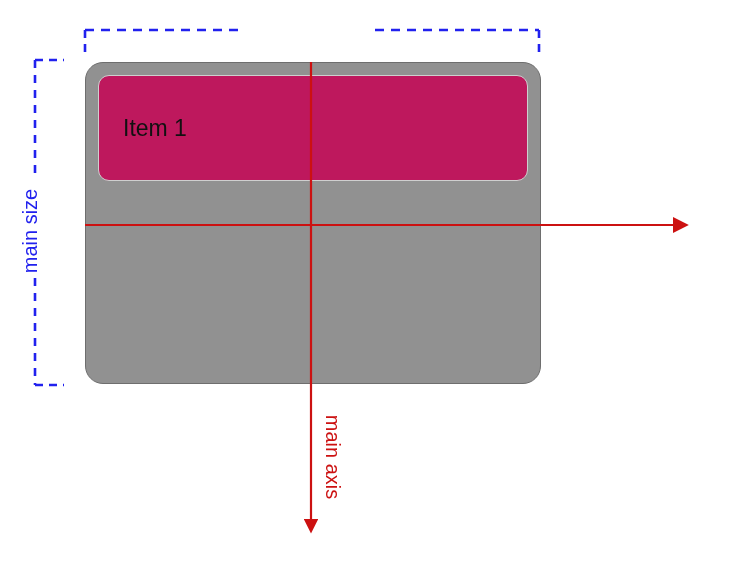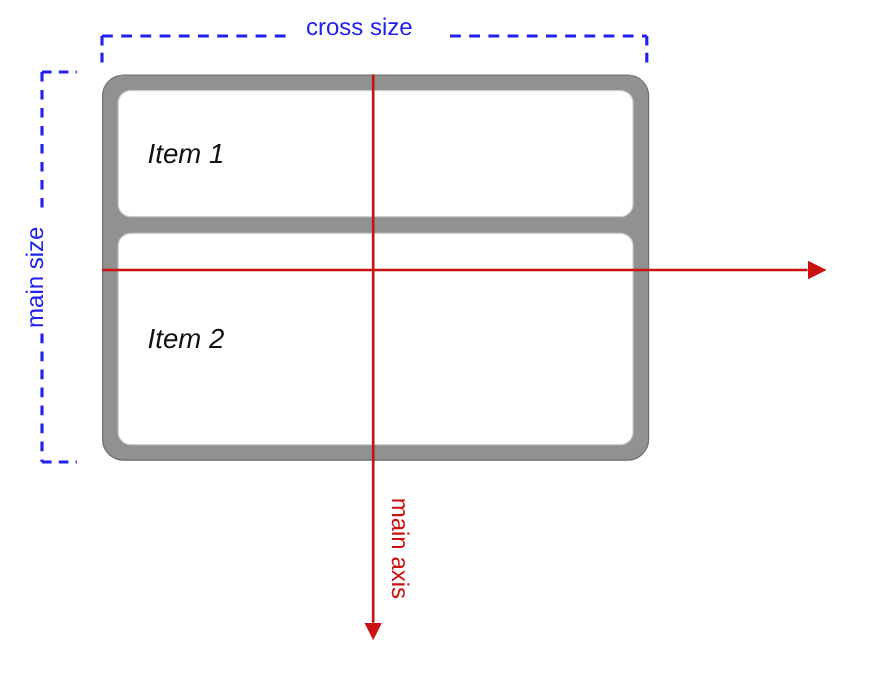--- a/index.html
+++ b/index.html
@@ -36,27 +36,26 @@
     background: #919191;
     border: 1px solid #6e6e6e;
     border-radius: 18px;
     padding: 12px;
     display: flex;
     flex-direction: column;
     gap: 13px;
   }
   .flex-item {
     box-sizing: border-box;
-    background: #ffffff;
+    background: #be185d;
     border: 1px solid #cfcfcf;
     border-radius: 11px;
     display: flex;
     align-items: center;
     padding-left: 24px;
-    font-style: italic;
   }
   .flex-item.item-1 { height: 106px; }
   .flex-item.item-2 { flex: 1 1 auto; }
   .item-label {
     font-size: 23px;
     color: #111111;
     line-height: 1;
     white-space: nowrap;
   }
 
@@ -101,23 +100,20 @@
 </style>
 </head>
 <body>
 
 <div id="stage">
 
   <div class="flex-container">
     <div class="flex-item item-1">
       <span class="item-label">Item 1</span>
     </div>
-    <div class="flex-item item-2">
-      <span class="item-label">Item 2</span>
-    </div>
   </div>
 
   <svg class="layer" viewBox="0 0 736 578">
     <defs>
       <marker id="arrow-right" viewBox="0 0 10 10" refX="0" refY="5" markerWidth="7.2" markerHeight="7.2" orient="auto-start-reverse">
         <path d="M 0 0 L 10 5 L 0 10 z" fill="#cc1111"></path>
       </marker>
       <marker id="arrow-down" viewBox="0 0 10 10" refX="0" refY="5" markerWidth="6.6" markerHeight="6.6" orient="auto-start-reverse">
         <path d="M 0 0 L 10 5 L 0 10 z" fill="#cc1111"></path>
       </marker>
@@ -140,20 +136,19 @@
     <g>
       <line x1="85" y1="225" x2="673" y2="225" stroke="#cc1111" stroke-width="2.2" marker-end="url(#arrow-right)"></line>
     </g>
 
     <g>
       <line x1="311" y1="62" x2="518" y2="62" stroke="none"></line>
       <line x1="311" y1="62" x2="311" y2="519" stroke="#cc1111" stroke-width="2.2" marker-end="url(#arrow-down)"></line>
     </g>
   </svg>
 
-  <div class="lbl lbl-cross-size">cross size</div>
 
   <div class="lbl lbl-main-size">main size</div>
 
 
   <div class="lbl lbl-main-axis">main axis</div>
 
 </div>
 
 </body></html>

